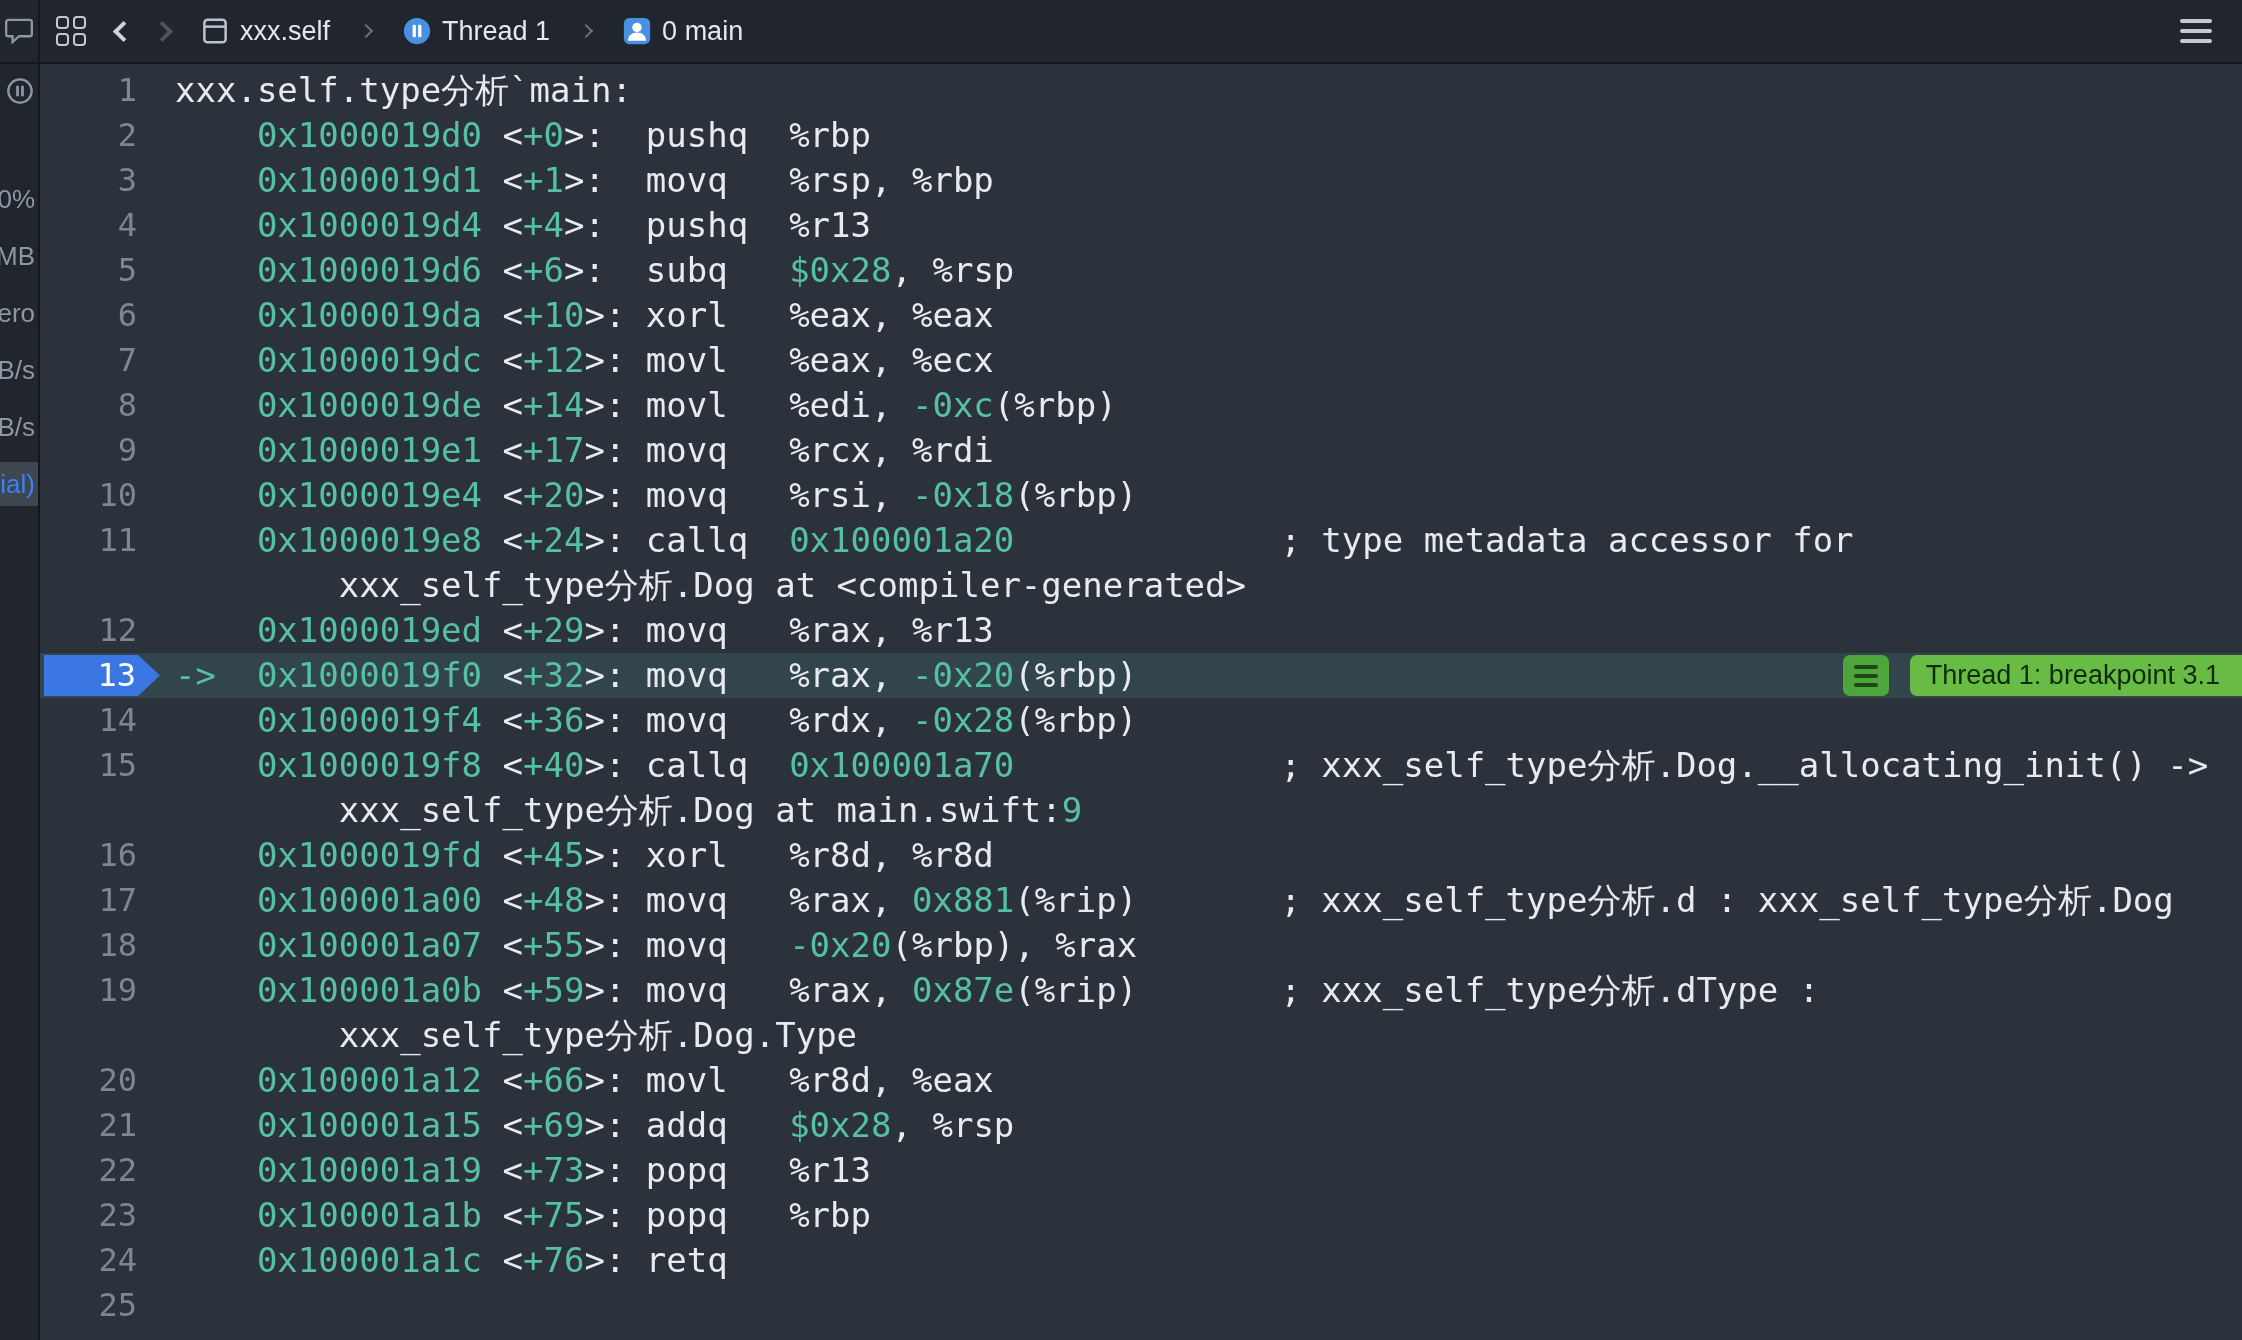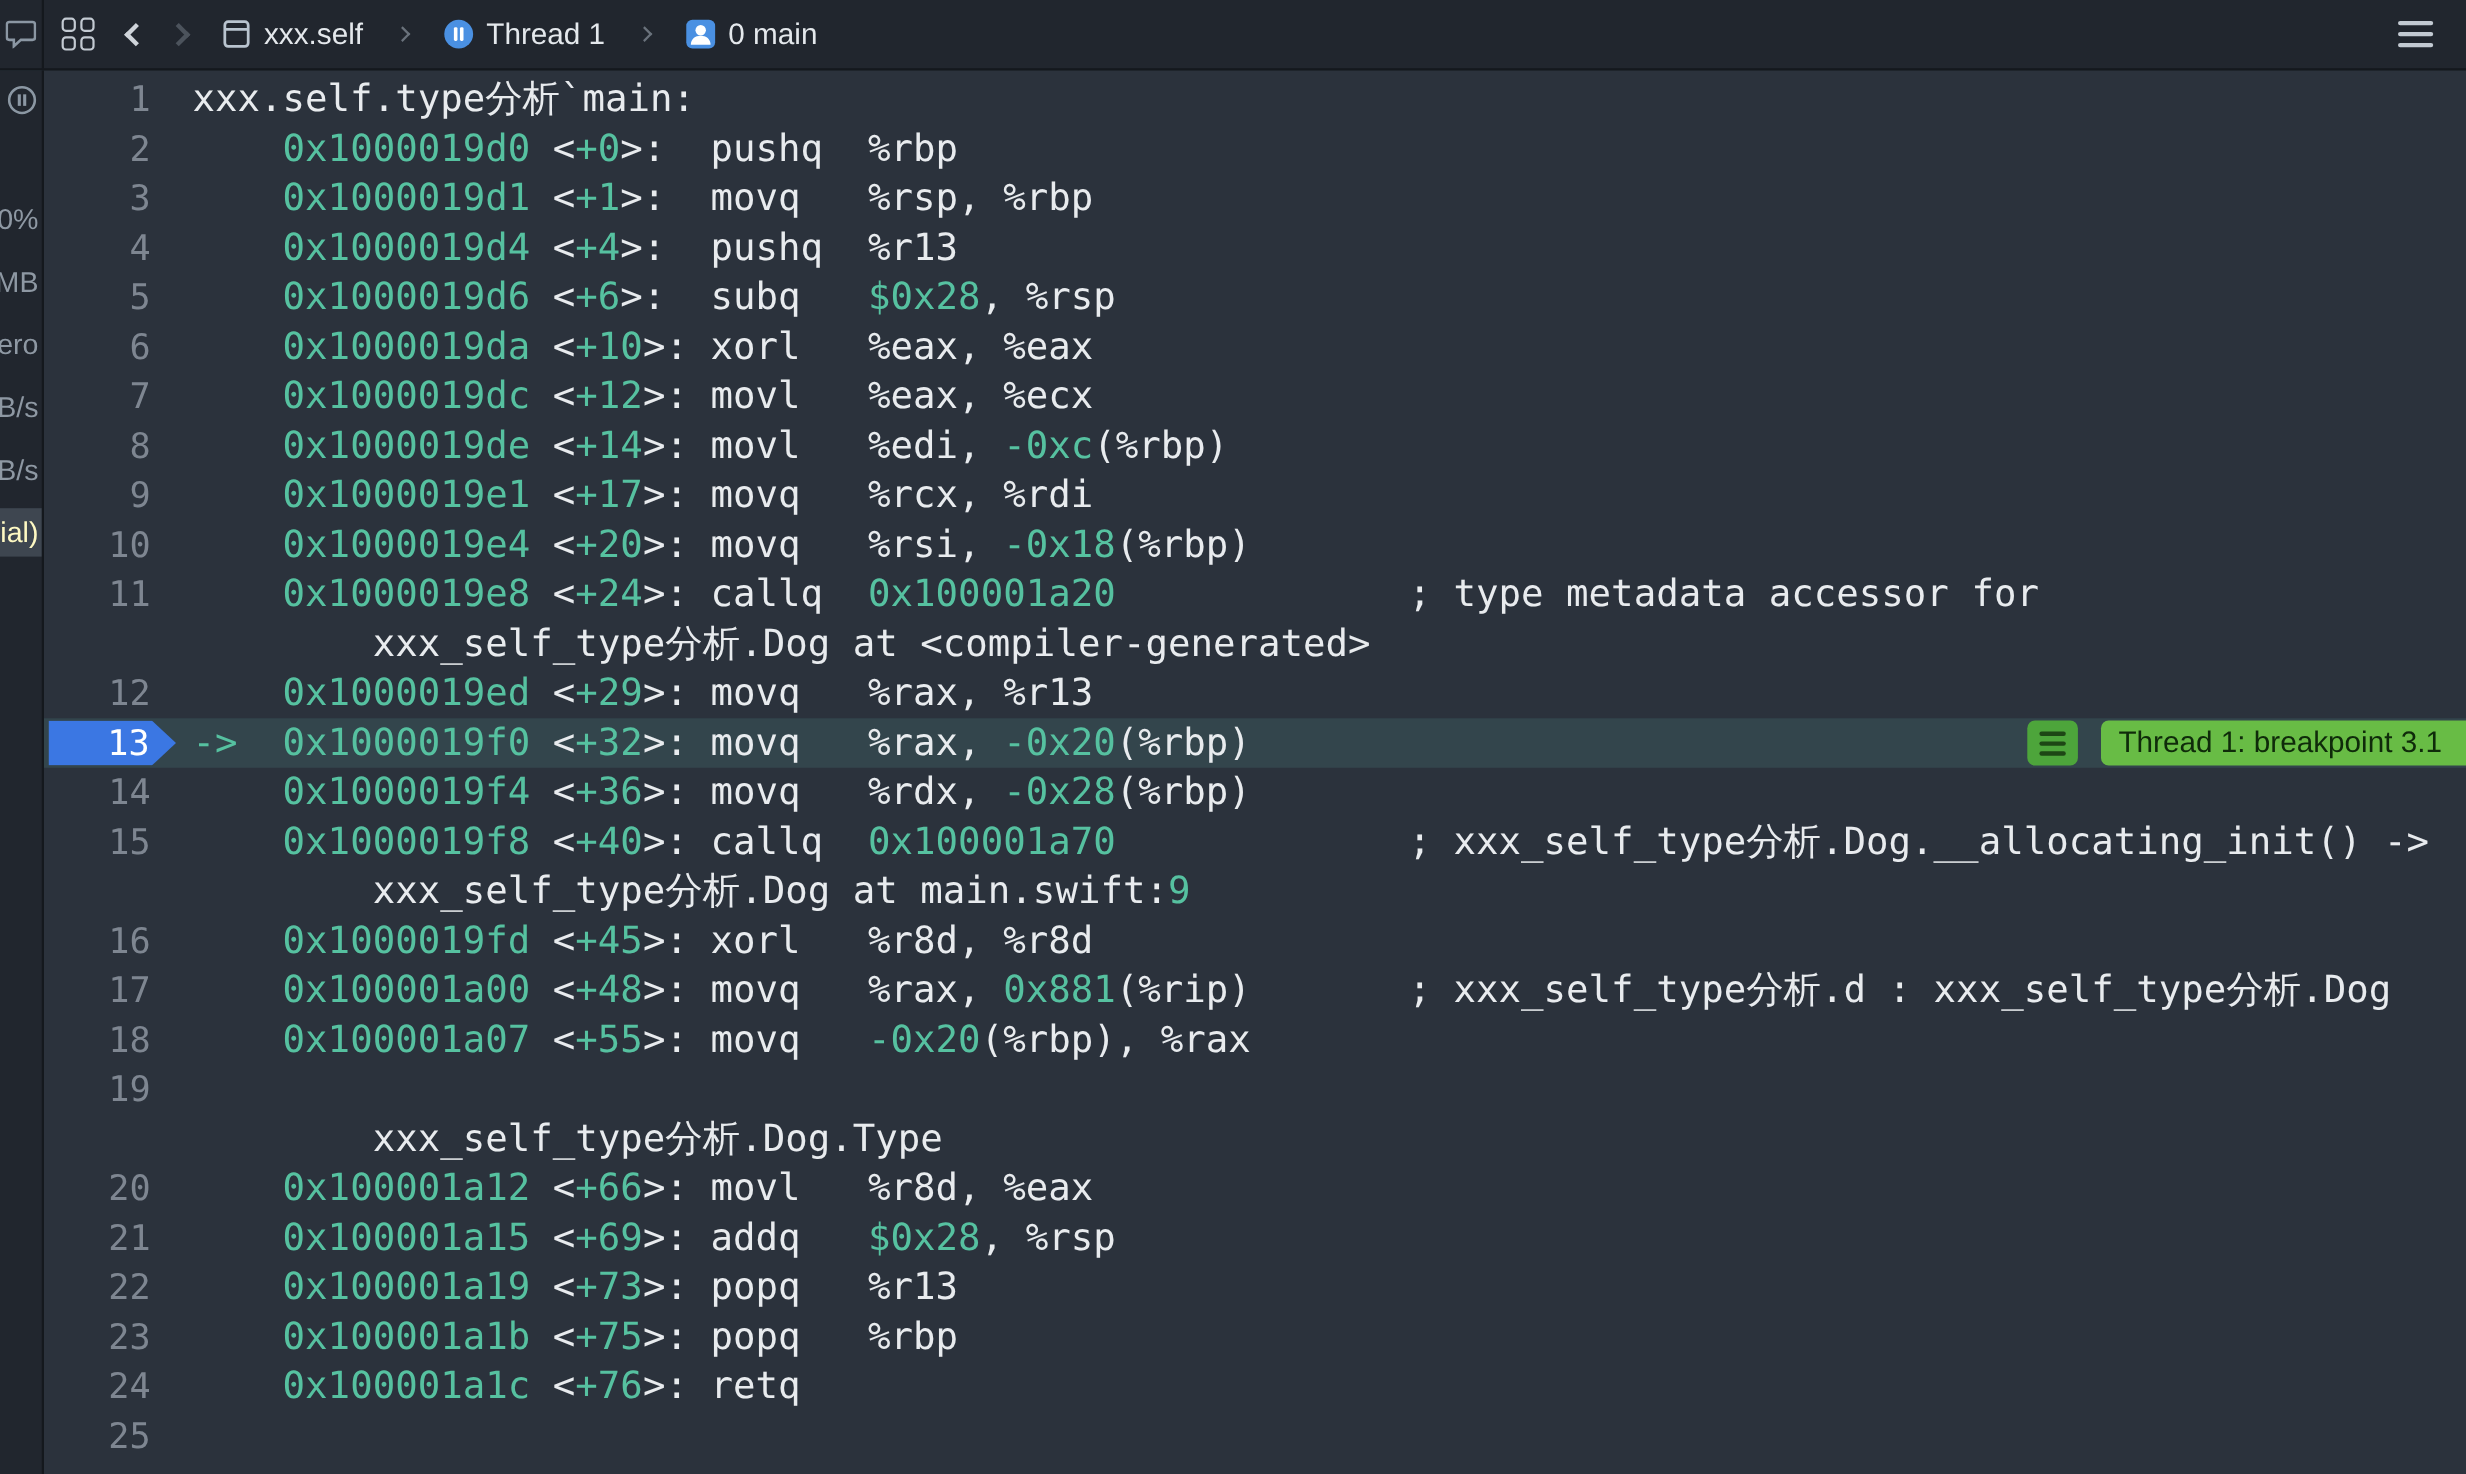--- a/index.html
+++ b/index.html
@@ -35,21 +35,21 @@
   .menu-ic i { display:block; width:32px; height:4px; background:#c3cad2; border-radius:2px; }
 
   
   .strip {
     position:absolute; top:64px; left:0; bottom:0; width:40px;
     background:#21262e; border-right:2px solid #14181d; overflow:hidden;
   }
   .pause-ic { position:absolute; top:13px; left:6px; }
   .gauge { position:absolute; right:3px; height:44px; line-height:44px;
     color:#8e98a3; font-size:26px; white-space:nowrap; cursor:pointer; }
-  .gauge.sel { color:#fef9c3; }
+  .gauge.sel { color:#3b82f6; }
   .gsel { position:absolute; left:0; right:0; height:44px; background:#3e4650; }
 
   
   .editor { position:absolute; top:64px; left:40px; right:0; bottom:0; padding-top:4px; overflow:hidden; }
   .crow { display:flex; height:45px; line-height:45px;
     font-family:"DejaVu Sans Mono","Liberation Mono",monospace; font-size:34px; }
   .gut { flex:0 0 97px; width:97px; text-align:right; color:#7e8691; font-size:32px; cursor:pointer; position:relative; }
   .ctext { margin-left:38px; white-space:pre; color:#e8ebee; }
   .tl { color:#56c1a0; }
   .wh { color:#e8ebee; }
@@ -232,20 +232,21 @@
       <div class="crow">
         <span class="gut">17</span>
         <span class="ctext"><span class="wh">    </span><span class="tl">0x100001a00</span><span class="wh"> &lt;</span><span class="tl">+48</span><span class="wh">&gt;: movq   %rax, </span><span class="tl">0x881</span><span class="wh">(%rip)       ; xxx_self_type分析.d : xxx_self_type分析.Dog</span></span>
       </div>
       <div class="crow">
         <span class="gut">18</span>
         <span class="ctext"><span class="wh">    </span><span class="tl">0x100001a07</span><span class="wh"> &lt;</span><span class="tl">+55</span><span class="wh">&gt;: movq   </span><span class="tl">-0x20</span><span class="wh">(%rbp), %rax</span></span>
       </div>
       <div class="crow">
         <span class="gut">19</span>
+        <span class="ctext"><span class="wh">    </span><span class="tl">0x100001a0b</span><span class="wh"> &lt;</span><span class="tl">+59</span><span class="wh">&gt;: movq   %rax, </span><span class="tl">0x87e</span><span class="wh">(%rip)       ; xxx_self_type分析.dType :</span></span>
       </div>
       <div class="crow">
         <span class="gut"></span>
         <span class="ctext"><span class="wh">        xxx_self_type分析.Dog.Type</span></span>
       </div>
       <div class="crow">
         <span class="gut">20</span>
         <span class="ctext"><span class="wh">    </span><span class="tl">0x100001a12</span><span class="wh"> &lt;</span><span class="tl">+66</span><span class="wh">&gt;: movl   %r8d, %eax</span></span>
       </div>
       <div class="crow">

